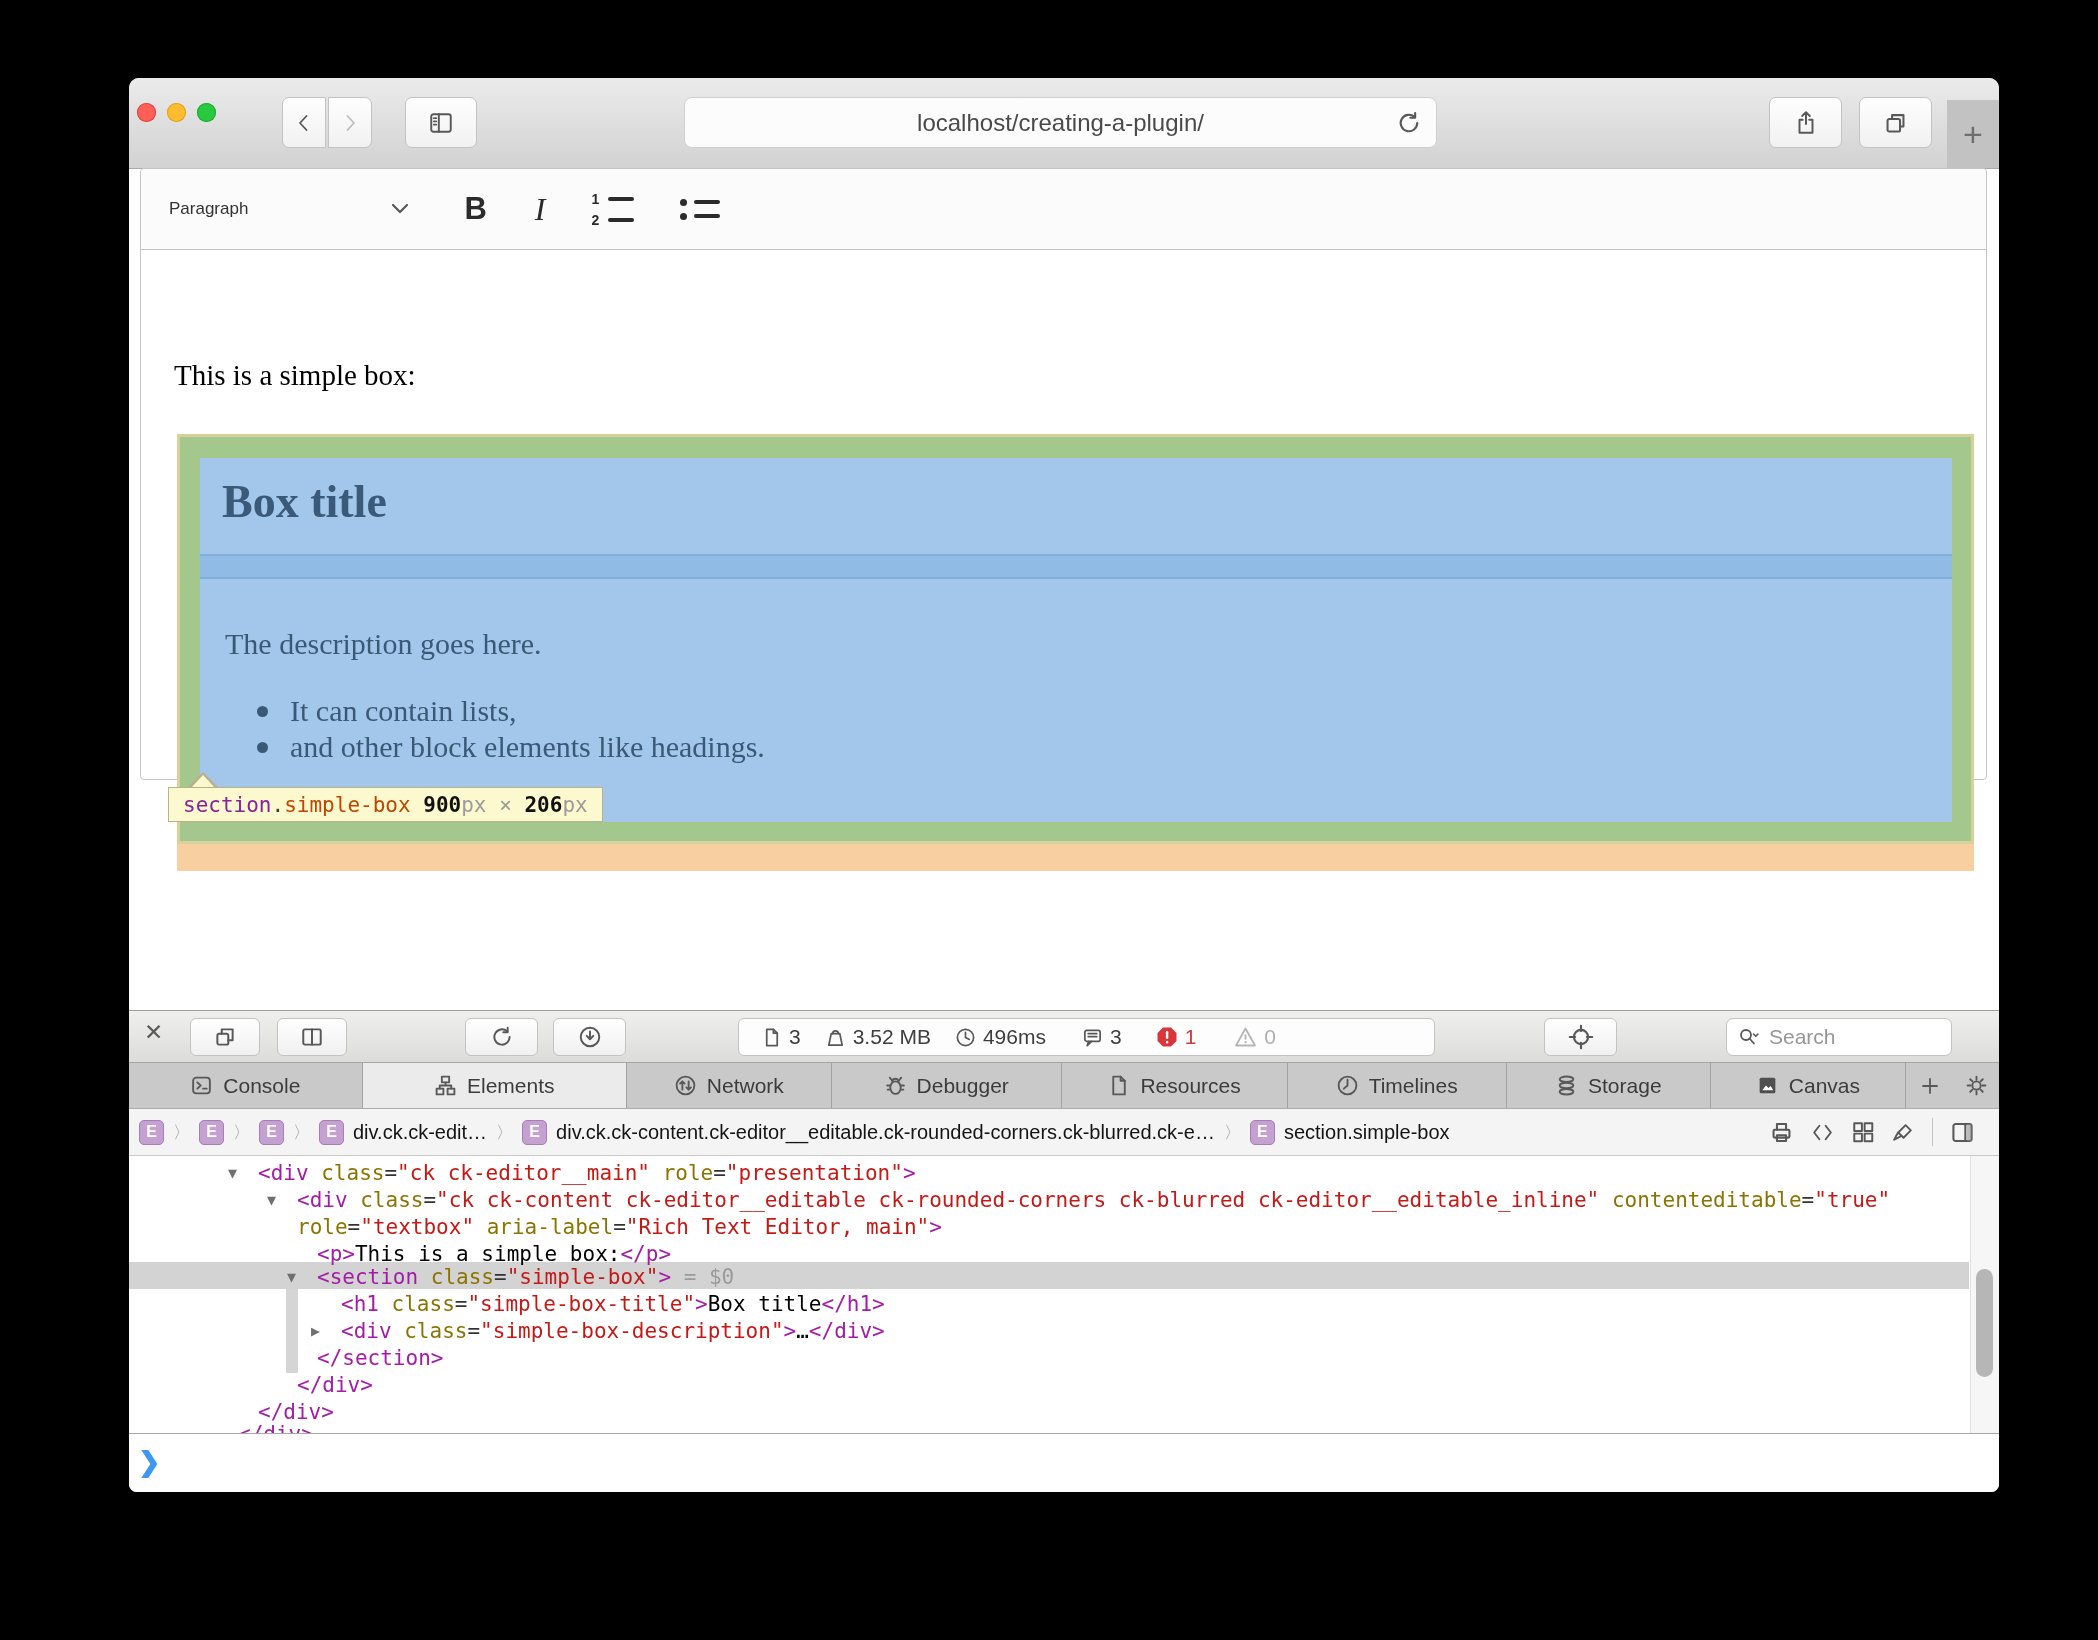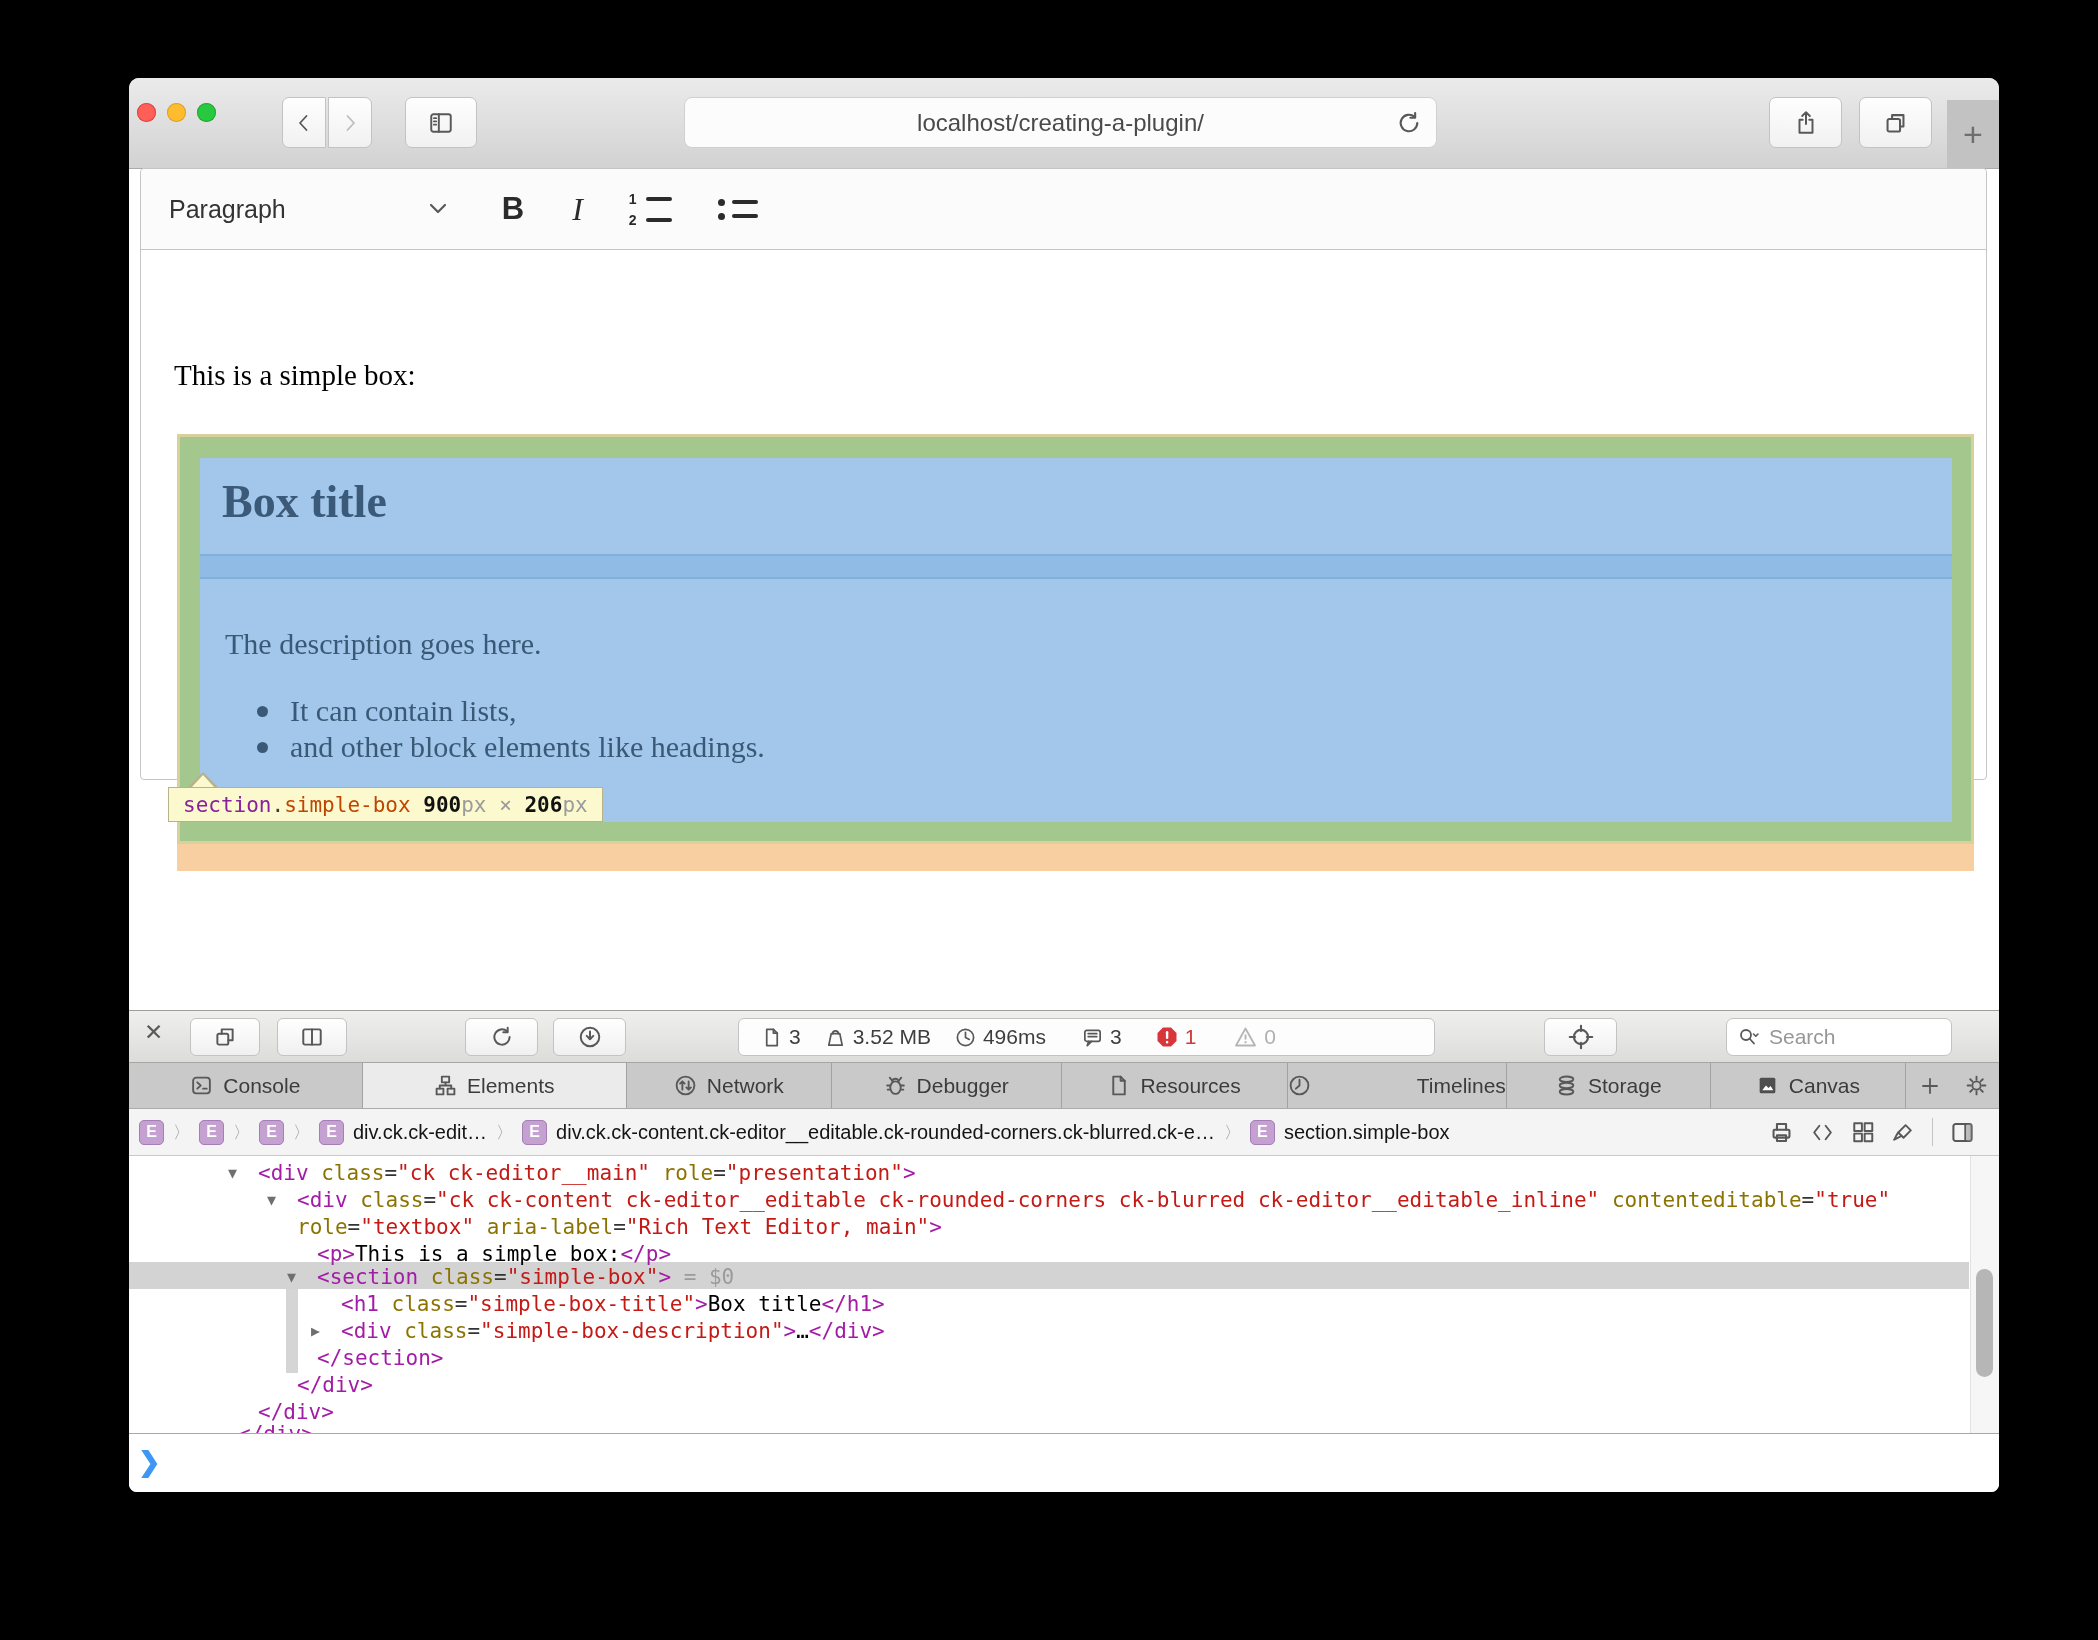--- a/index.html
+++ b/index.html
@@ -7,21 +7,21 @@
   
   .titlebar{position:absolute;left:0;top:0;width:100%;height:90px;background:linear-gradient(#ebebeb,#d2d2d2);border-bottom:1px solid #aaa;}
   .light{position:absolute;top:25px;width:19px;height:19px;border-radius:50%;}
   .btn{position:absolute;top:19px;height:51px;background:linear-gradient(#fefefe,#f1f1f1);border:1px solid #c3c3c3;border-radius:7px;box-sizing:border-box;display:flex;align-items:center;justify-content:center;}
   .urlfield{position:absolute;left:555px;top:19px;width:753px;height:51px;background:#fcfcfc;border:1px solid #d0d0d0;border-radius:8px;box-sizing:border-box;display:flex;align-items:center;justify-content:center;color:#4a4a4a;font-size:24px;}
   .newtabzone{position:absolute;left:1818px;top:22px;width:52px;height:68px;background:#c2c2c2;display:flex;align-items:center;justify-content:center;color:#6e6e6e;font-size:34px;font-weight:300;}
   svg.ic{stroke:#585858;fill:none;stroke-width:1.8;stroke-linecap:round;stroke-linejoin:round;}
   
   .editor{position:absolute;left:11px;top:90px;width:1847px;height:612px;border:1px solid #c5c5c5;border-radius:4px;box-sizing:border-box;background:#fff;}
   .ed-toolbar{position:absolute;left:0;top:0;width:100%;height:80px;border-bottom:1px solid #c5c5c5;background:#fbfbfb;display:flex;align-items:center;border-radius:4px 4px 0 0;}
-  .ed-par{font-size:25px;color:#333;margin-left:28px;}
+  .ed-par{font-size:17px;color:#333;margin-left:28px;}
   .ed-chev{margin-left:142px;}
   .ed-b{font-size:31px;font-weight:800;color:#2b2b2b;margin-left:54px;}
   .ed-i{font-size:32px;font-style:italic;font-family:"Liberation Serif",serif;color:#2b2b2b;margin-left:48px;}
   .lst{display:flex;flex-direction:column;gap:7px;margin-left:46px;}
   .lst .row{display:flex;align-items:center;gap:7px;}
   .lst .num{font-size:14px;font-weight:700;color:#2b2b2b;line-height:1;width:10px;}
   .lst .dot{width:7px;height:7px;border-radius:50%;background:#2b2b2b;}
   .lst .bar{width:26px;height:4px;background:#2b2b2b;border-radius:2px;}
   .serif{font-family:"Liberation Serif",serif;}
   .intro{position:absolute;left:33px;top:190px;font-size:29px;color:#000;}
@@ -309,21 +309,21 @@
           </svg>
         <span>Debugger</span>
       </div>
       <div class="tab" style="width:236px;">
         <svg class="ic" width="23" height="23" viewBox="0 0 22 22">
             <path d="M6 2.5h7l4 4V19.5H6z"></path>
             <path d="M13 2.5v4h4"></path>
           </svg>
         <span>Resources</span>
       </div>
-      <div class="tab" style="width:229px;justify-content:space-between;">
+      <div class="tab" style="width:229px;">
         <svg class="ic" width="23" height="23" viewBox="0 0 22 22">
             <circle cx="11" cy="11" r="8.5"></circle>
             <path d="M11 5.5V11l-3.5 3"></path>
           </svg>
         <span>Timelines</span>
       </div>
       <div class="tab" style="width:213px;">
         <svg class="ic" width="23" height="23" viewBox="0 0 22 22">
             <ellipse cx="11" cy="5" rx="6.5" ry="2.6"></ellipse>
             <ellipse cx="11" cy="11" rx="6.5" ry="2.6"></ellipse>

